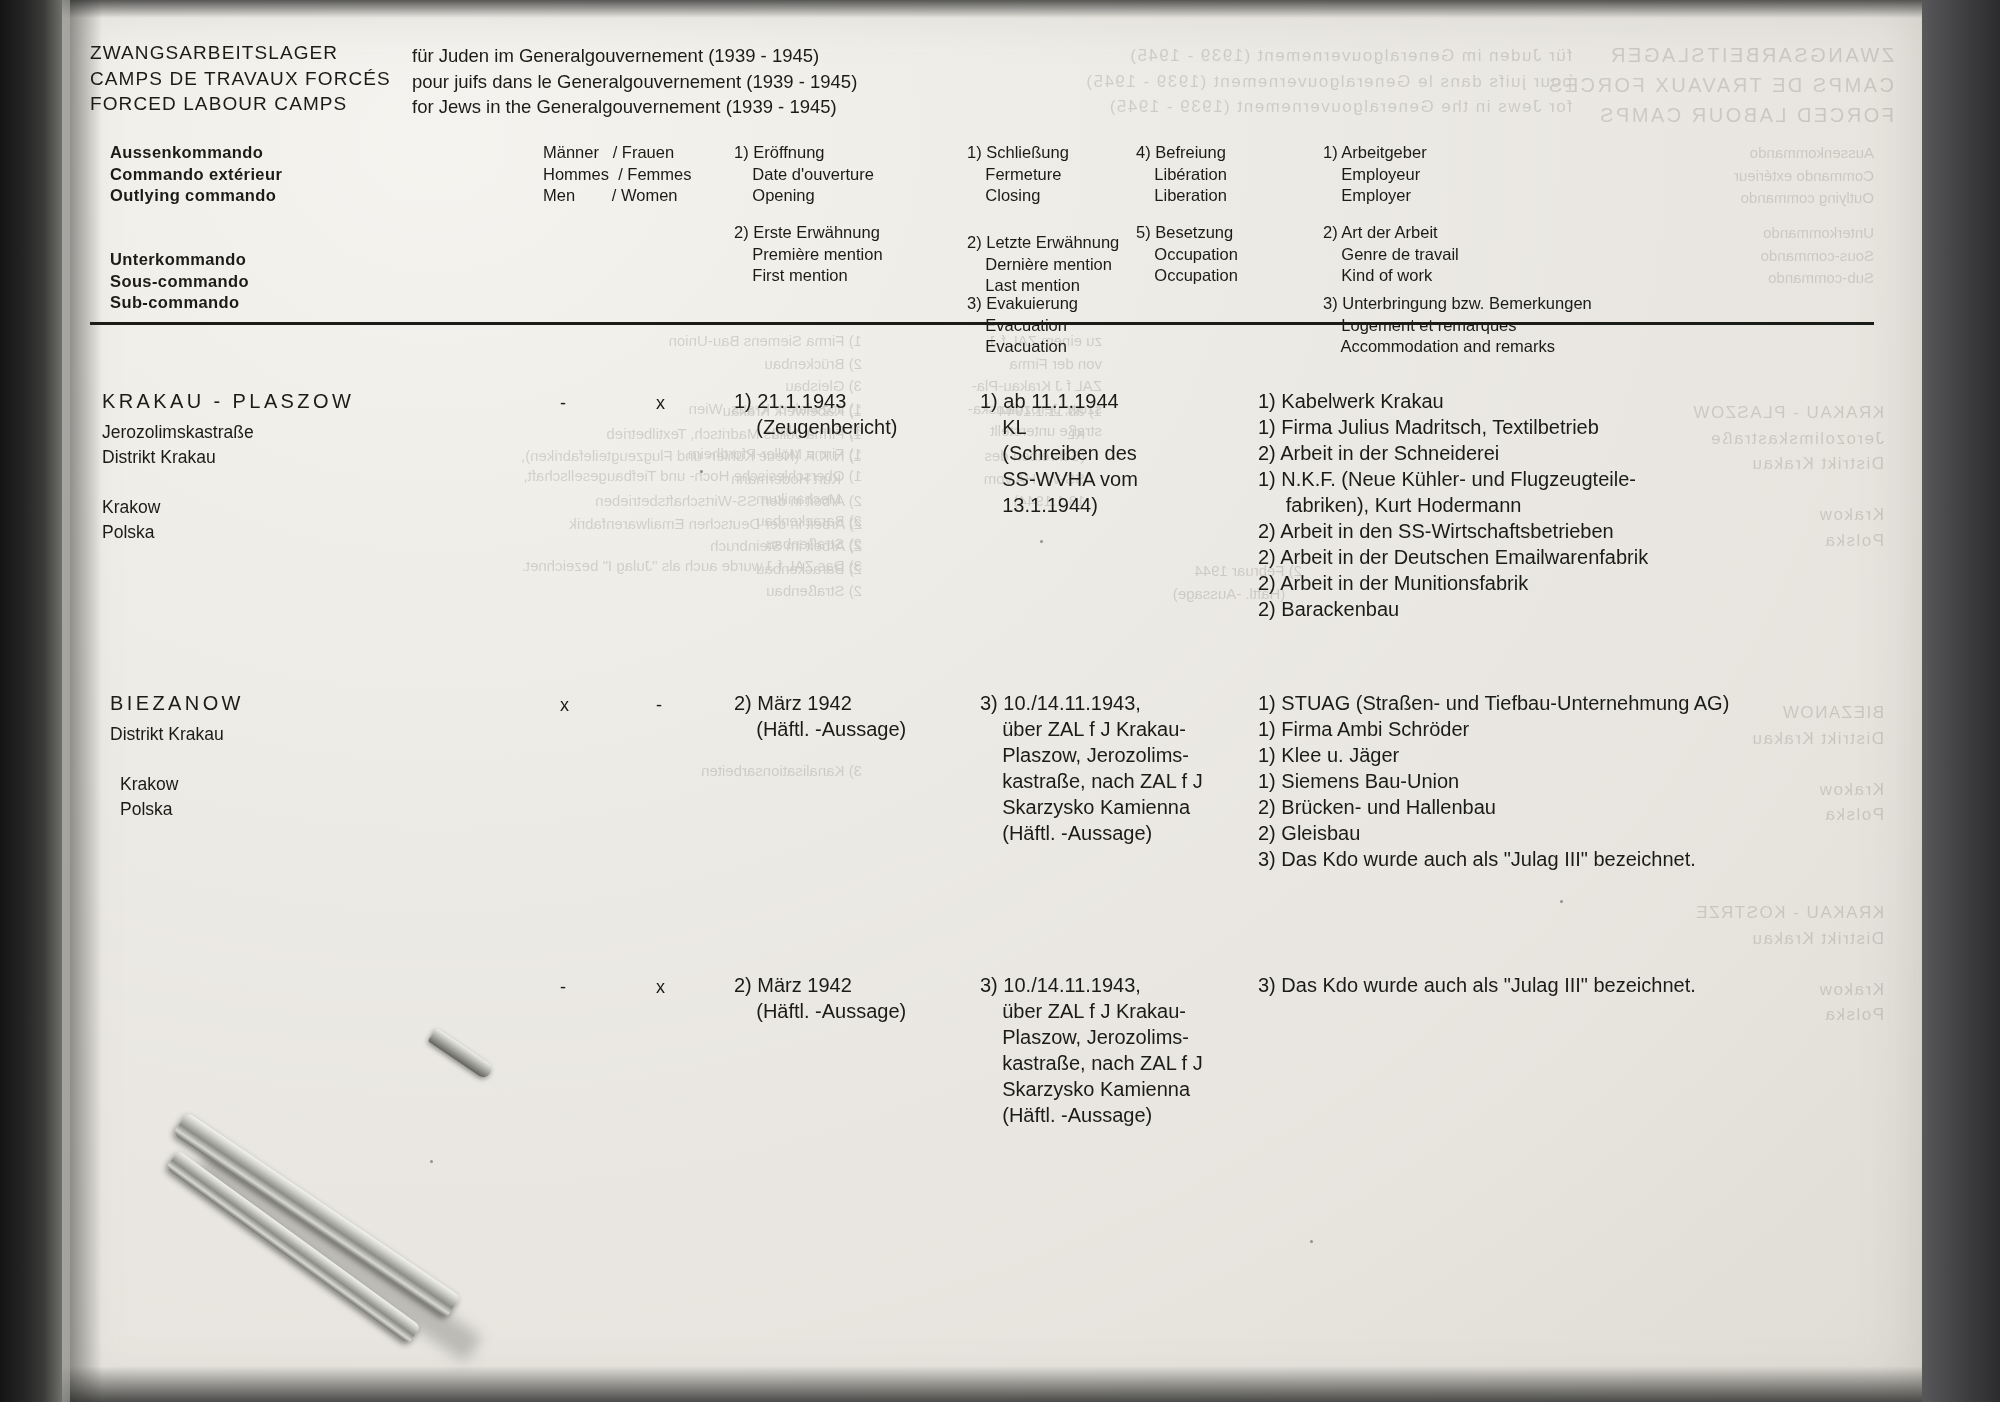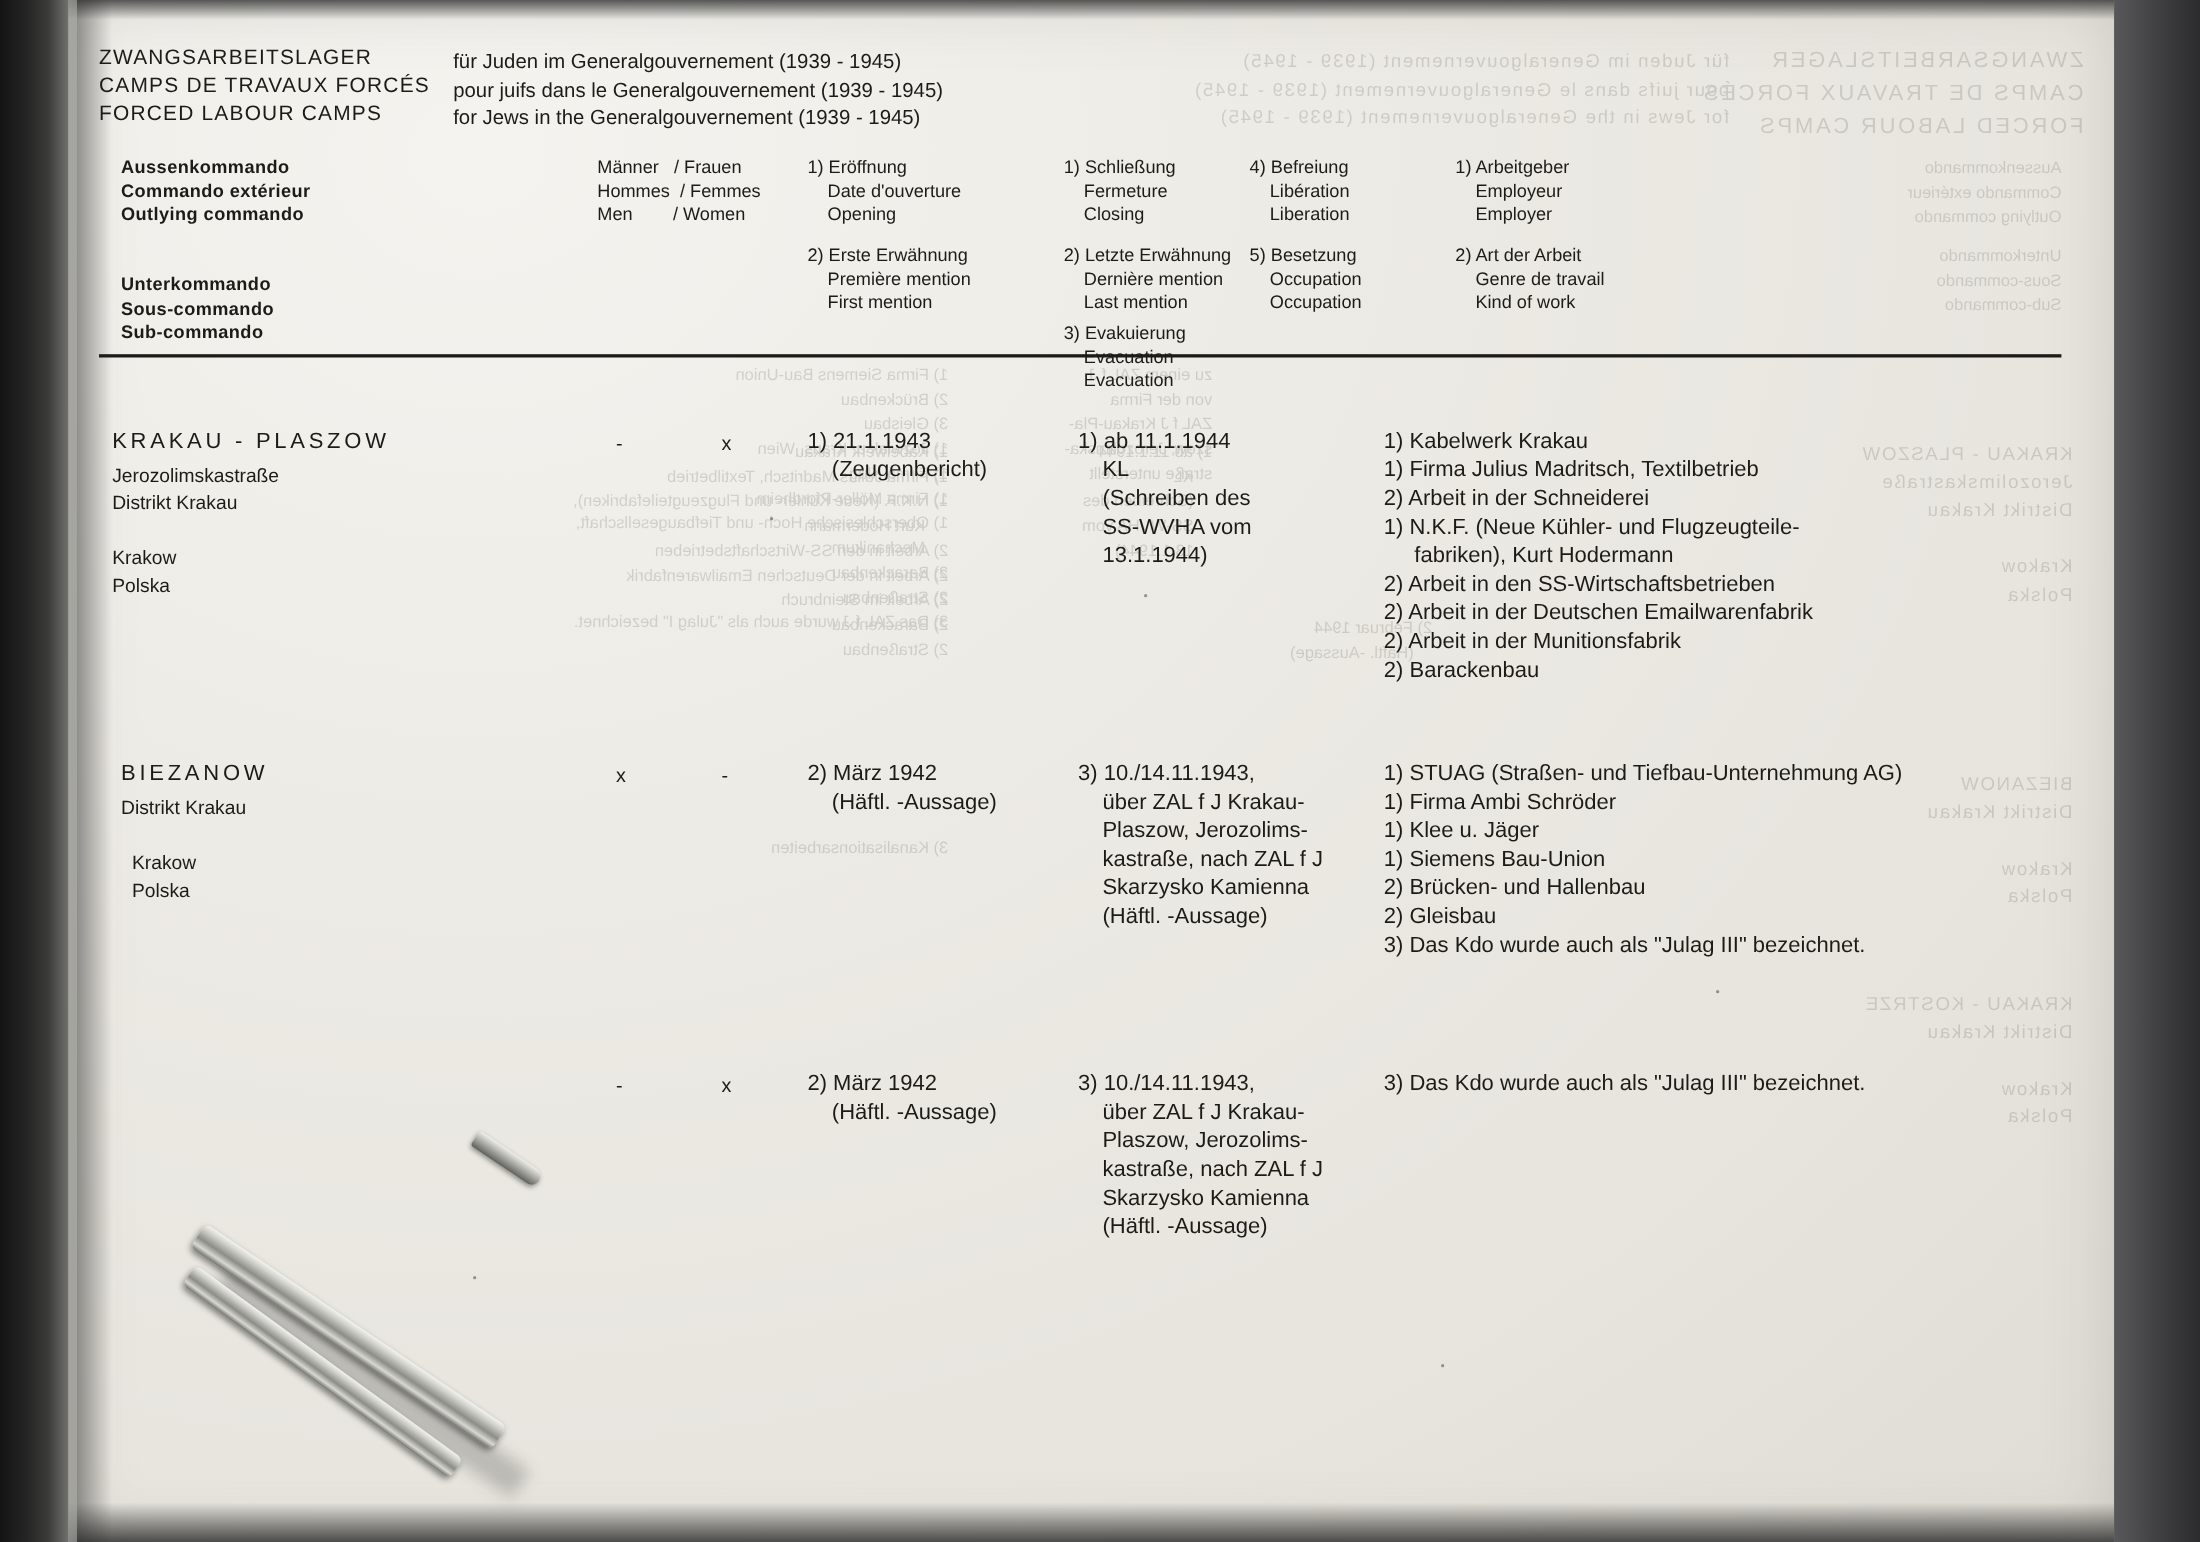--- a/index.html
+++ b/index.html
@@ -291,40 +291,43 @@
     <div class="legend col-c1" style="top:142px;">1) Eröffnung
     Date d'ouverture
     Opening</div>
     <div class="legend col-c1" style="top:222px;">2) Erste Erwähnung
     Première mention
     First mention</div>
 
     <div class="legend col-c2" style="top:142px;">1) Schließung
     Fermeture
     Closing</div>
-    <div class="legend col-c2" style="top:222px;">2) Letzte Erwähnung
+    <div class="legend col-c2" style="top:232px;">2) Letzte Erwähnung
     Dernière mention
     Last mention</div>
     <div class="legend col-c2" style="top:293px;">3) Evakuierung
     Evacuation
     Evacuation</div>
 
     <div class="legend col-c3" style="top:142px;">4) Befreiung
     Libération
     Liberation</div>
     <div class="legend col-c3" style="top:222px;">5) Besetzung
     Occupation
     Occupation</div>
 
     <div class="legend col-c4" style="top:142px;">1) Arbeitgeber
     Employeur
     Employer</div>
     <div class="legend col-c4" style="top:222px;">2) Art der Arbeit
     Genre de travail
     Kind of work</div>
+    <div class="legend col-c4" style="top:293px;">3) Unterbringung bzw. Bemerkungen
+    Logement et remarques
+    Accommodation and remarks</div>
 
     <div class="rule"></div>
 
     <div class="row" style="top:388px;">
       <div class="cell camp-name" style="left:40px;  top:0px;">KRAKAU - PLASZOW</div>
       <div class="cell camp-sub" style="left:40px;  top:32px;">Jerozolimskastraße</div>
       <div class="cell camp-sub" style="left:40px;  top:57px;">Distrikt Krakau</div>
       <div class="cell camp-sub" style="left:40px;  top:107px;">Krakow</div>
       <div class="cell camp-sub" style="left:40px;  top:132px;">Polska</div>
       <div class="cell dash" style="left:498px; top:2px;">-</div>

